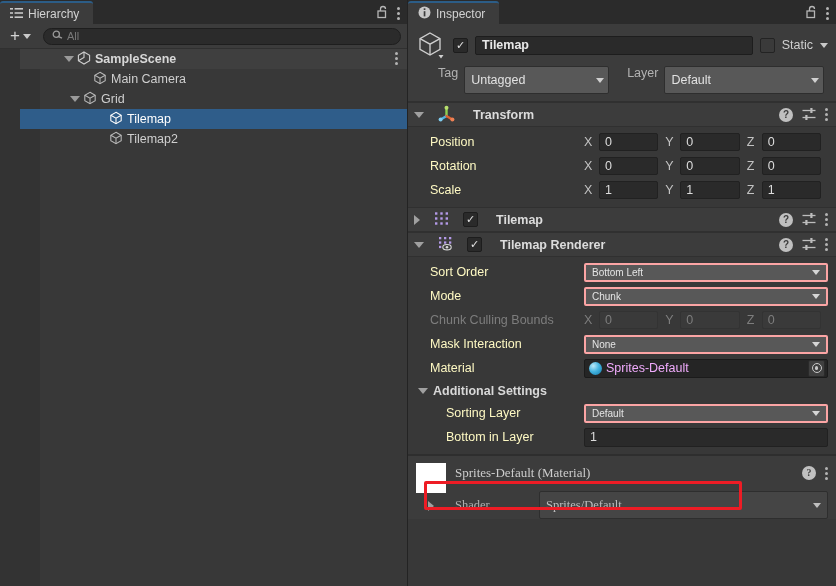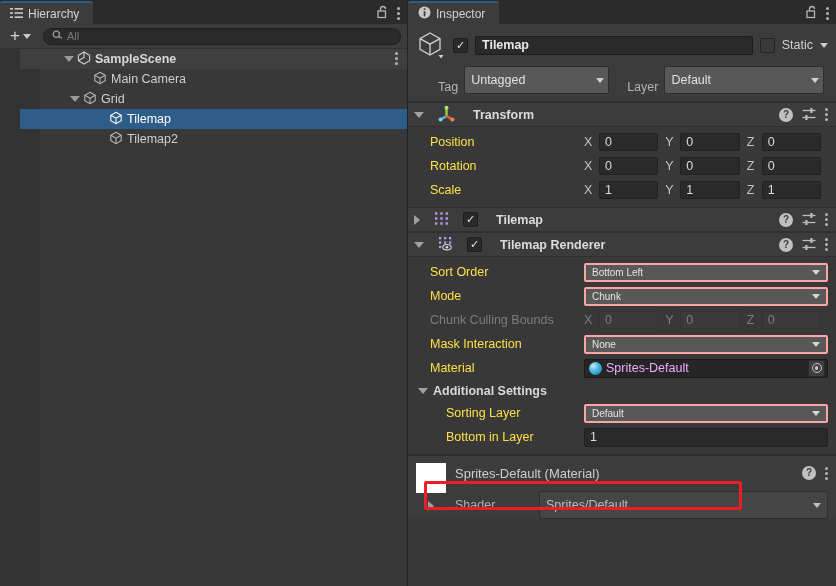--- a/index.html
+++ b/index.html
@@ -107,21 +107,21 @@
   .name-field {
     flex: 1; height: 19px; background: #2a2a2a; border: 1px solid #1d1d1d;
     border-radius: 2px; display: flex; align-items: center; padding: 0 6px;
     color: #e8e8e8; font-weight: bold; font-size: 12.5px;
   }
   .static-lbl { color: #cfcfcf; font-size: 12.5px; }
   .caret-sm {
     width: 0; height: 0; border-left: 4px solid transparent;
     border-right: 4px solid transparent; border-top: 5px solid #c9c9c9;
   }
-  .obj-row2 { display: flex; align-items: flex-end; gap: 6px; margin-top: 6px; padding-left: 22px; }
+  .obj-row2 { display: flex; align-items: flex-start; gap: 6px; margin-top: 6px; padding-left: 22px; }
   .mini-lbl { color: #b3b3b3; font-size: 12.5px; }
   .popup {
     height: 28px; background: #585858; border: 1px solid #2e2e2e; border-radius: 2px;
     display: flex; align-items: center; padding: 0 4px 0 6px; color: #e2e2e2;
     font-size: 12.5px; position: relative;
   }
   .popup .pc {
     margin-left: auto; width: 0; height: 0; border-left: 4px solid transparent;
     border-right: 4px solid transparent; border-top: 5px solid #d0d0d0;
   }
@@ -146,21 +146,21 @@
   }
   .help-ico {
     width: 14px; height: 14px; border-radius: 50%; background: #c0c0c0; color: #3c3c3c;
     font-size: 10px; font-weight: bold; display: flex; align-items: center;
     justify-content: center; line-height: 1;
   }
 
   
   .comp-body { background: #383838; padding: 3px 8px 5px 8px; }
   .prow { height: 24px; display: flex; align-items: center; }
-  .prow .plabel { width: 168px; color: #fde047; font-size: 12.5px;
+  .prow .plabel { width: 168px; color: #fef9c3; font-size: 12.5px;
     overflow: hidden; white-space: nowrap; flex: 0 0 auto; padding-left: 14px; }
   .prow.dim .plabel, .prow.dim .ax { color: #7d7d7d; }
   .vec { display: flex; align-items: center; flex: 1; gap: 0; }
   .vec .grp { display: flex; align-items: center; flex: 1; }
   .ax { width: 15px; color: #c2c2c2; font-size: 12.5px; text-align: left; flex: 0 0 auto; }
   .num {
     flex: 1; height: 18px; background: #2a2a2a; border: 1px solid #212121;
     border-radius: 2px; color: #dcdcdc; font-size: 12.5px;
     display: flex; align-items: center; padding: 0 5px; margin-right: 7px;
   }
@@ -210,21 +210,21 @@
   .mat-foot {
     border-top: 1px solid #2e2e2e; background: #3c3c3c; padding: 7px 8px 0 8px;
     display: flex; gap: 9px; height: 64px;
   }
   .mat-foot .left { width: 30px; display: flex; flex-direction: column; align-items: center; }
   .mat-swatch { width: 30px; height: 30px; background: #ffffff; }
   .mat-fold {
     margin-top: 8px; width: 0; height: 0; border-left: 6px solid #a0a0a0;
     border-top: 5px solid transparent; border-bottom: 5px solid transparent;
   }
-  .mat-right { flex: 1; }
+  .mat-right { flex: 1; font-family: Liberation Serif, serif; }
   .mat-title-row { display: flex; align-items: center; height: 20px; }
   .mat-title { color: #cdcdcd; font-size: 13px; }
   .mat-title-row .tools { margin-left: auto; display: flex; align-items: center; gap: 9px; }
   .shader-row { display: flex; align-items: center; margin-top: 8px; }
   .shader-row .sl { width: 84px; color: #b0b0b0; font-size: 12.5px; }
   .shader-pop {
     flex: 1; height: 28px; background: #454545; border: 1px solid #2e2e2e;
     border-radius: 2px; display: flex; align-items: center; padding: 0 6px;
     color: #bdbdbd; font-size: 12.5px;
   }

